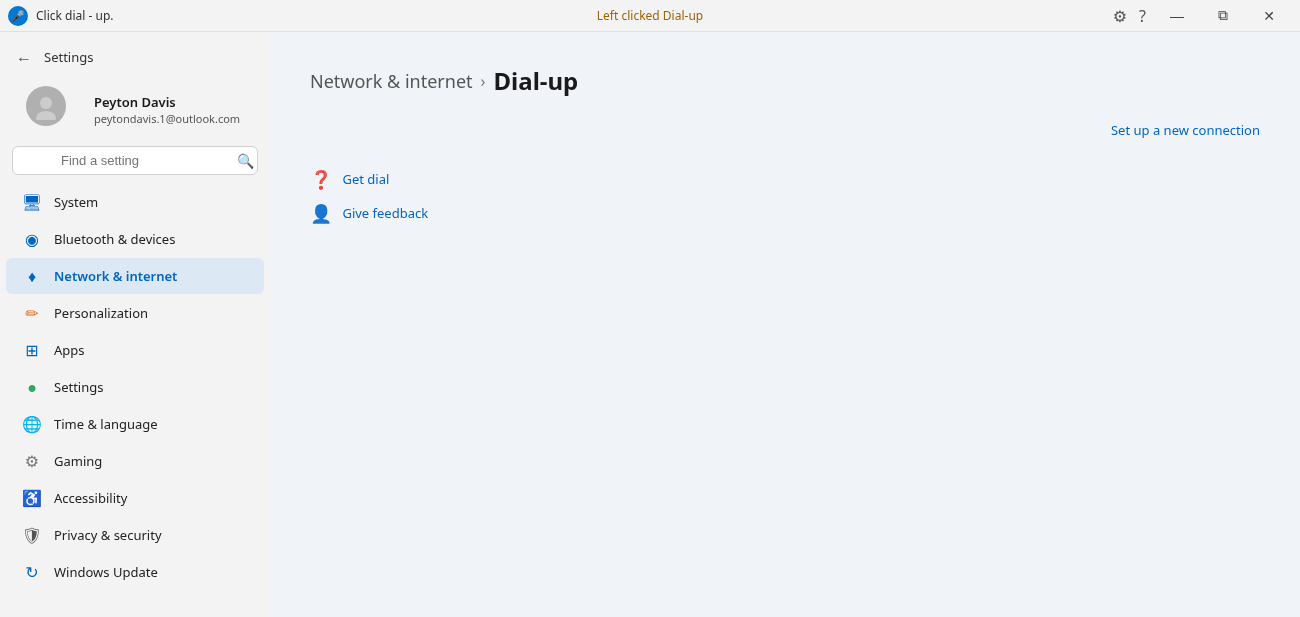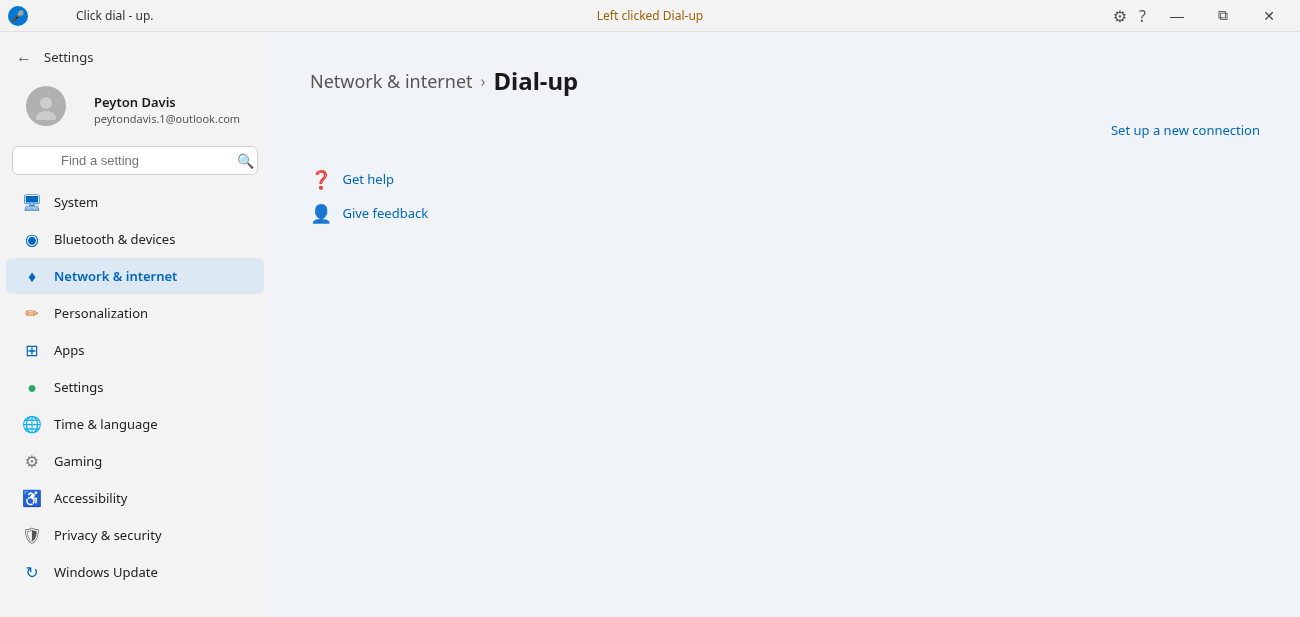--- a/index.html
+++ b/index.html
@@ -35,21 +35,20 @@
       border-radius: 50%;
       display: flex;
       align-items: center;
       justify-content: center;
       color: white;
       font-size: 11px;
     }
     .titlebar-title {
       font-size: 12px;
       color: #333;
-      margin-left: 40px;
     }
     .titlebar-center {
       font-size: 12px;
       color: #a16207;
       position: absolute;
       left: 50%;
       transform: translateX(-50%);
     }
     .titlebar-controls {
       display: flex;
@@ -358,21 +357,21 @@
       <span class="breadcrumb-parent">Network &amp; internet</span>
       <span class="breadcrumb-sep">›</span>
       <span class="breadcrumb-current">Dial-up</span>
     </div>
 
     <a class="setup-link" href="#">Set up a new connection</a>
 
     <div class="help-section">
     <div class="help-item">
           <span class="help-icon">❓</span>
-          <span>Get help</span>
+          <span>Get dial</span>
         </div>
         <div class="help-item">
           <span class="help-icon">👤</span>
           <span>Give feedback</span>
         </div>
       </div>
   </main>
 </div>
 
 </body></html>

